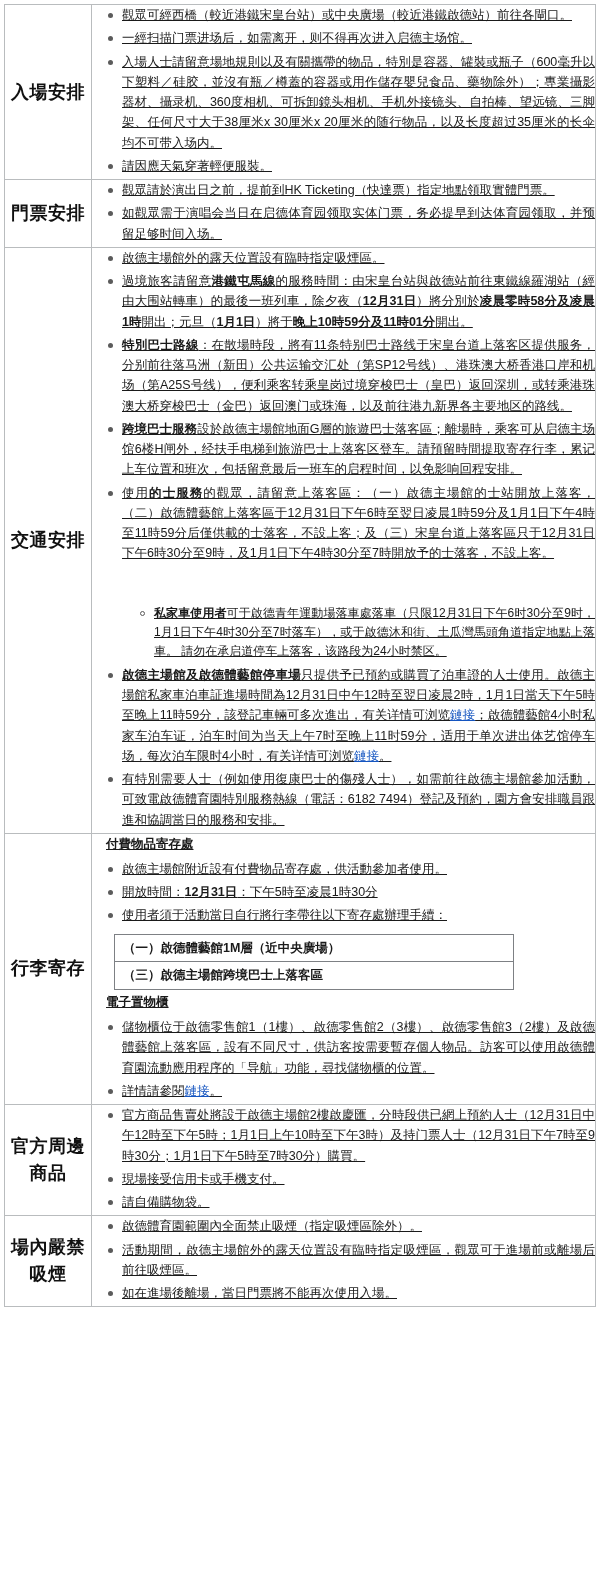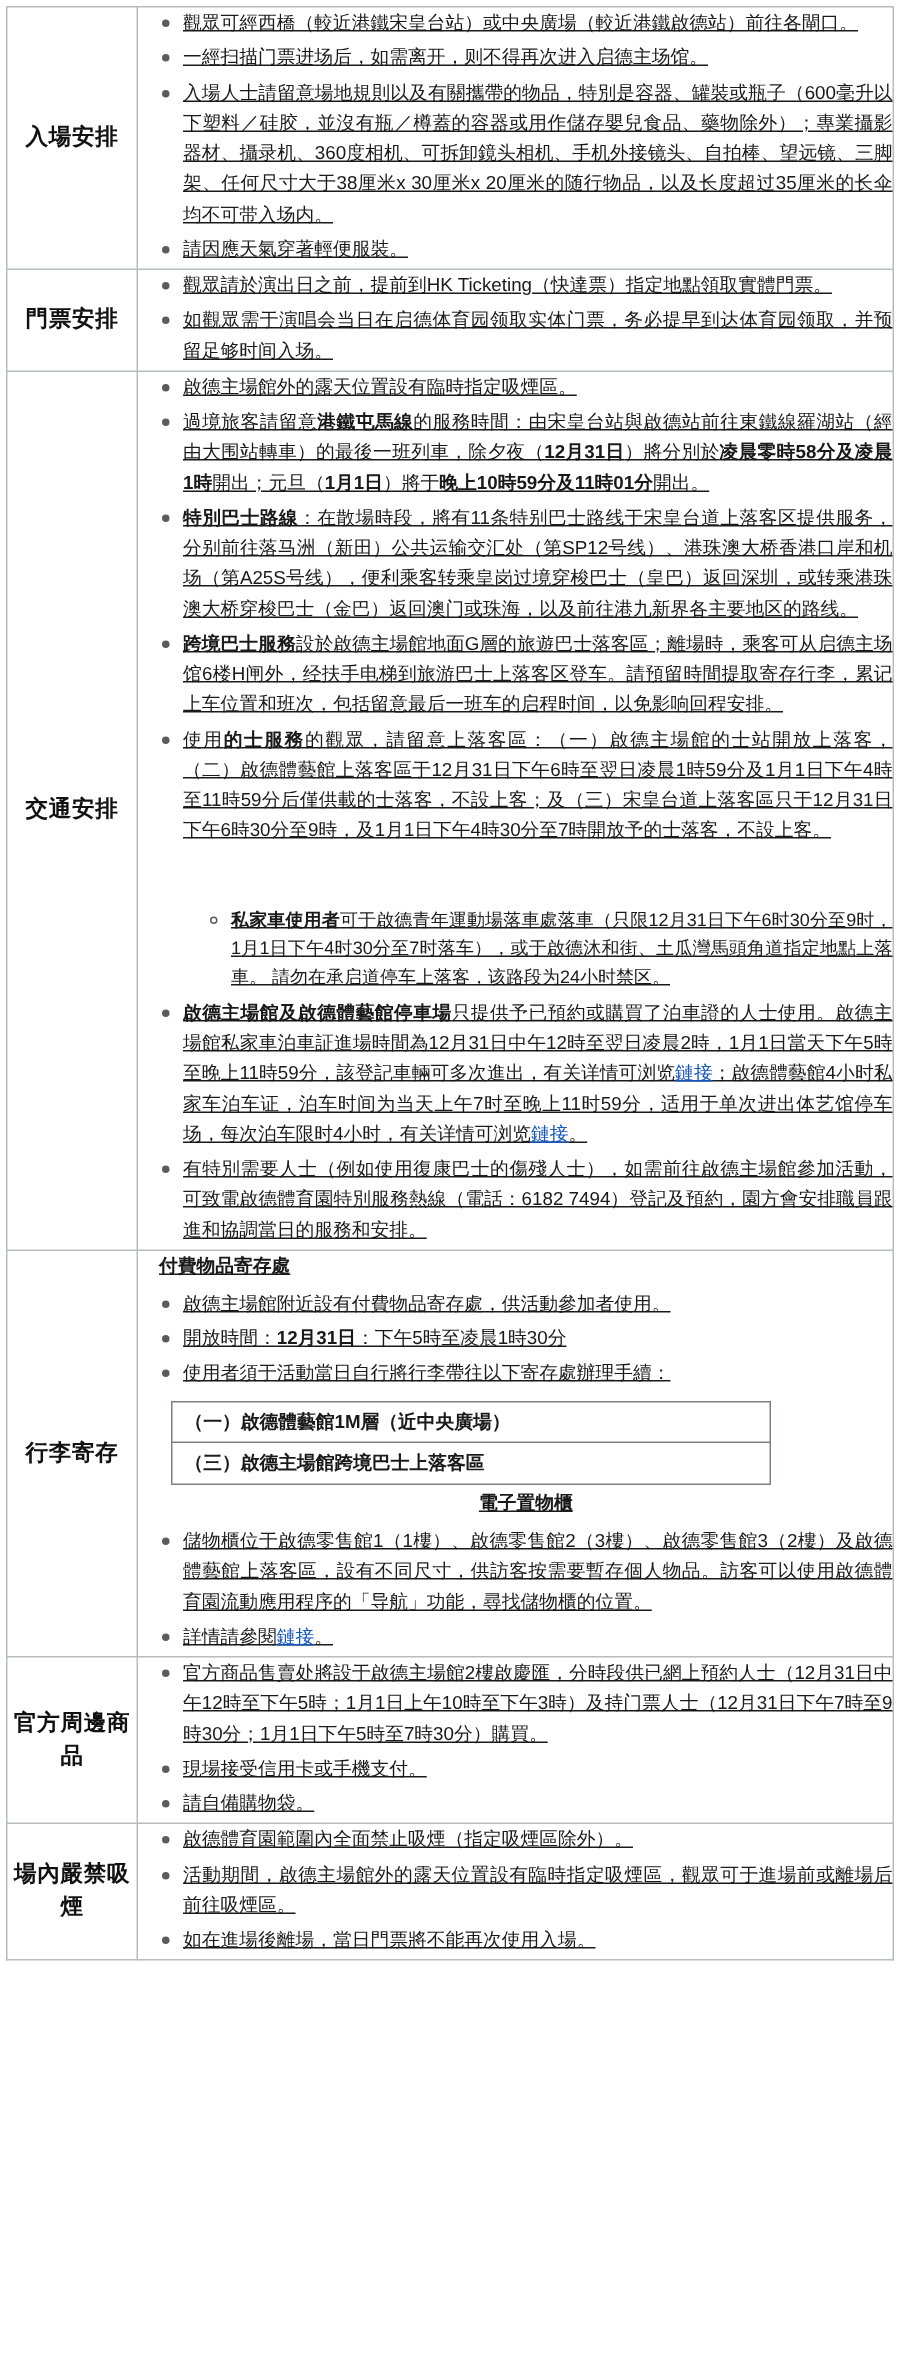--- a/index.html
+++ b/index.html
@@ -25,21 +25,21 @@
   }
   table.info > tbody > tr > td {
     border: 1px solid #b9bcbe;
     vertical-align: middle;
     padding: 0;
   }
   td.label {
     width: 86px;
     text-align: center;
     font-weight: bold;
-    font-size: 15px;
+    font-size: 18px;
     line-height: 1.5;
     color: #111;
     letter-spacing: 0.5px;
     padding: 4px 2px;
   }
   td.content {
     padding: 8px 10px 10px 4px;
     vertical-align: top;
   }
   ul.bullets {
@@ -100,21 +100,20 @@
     cursor: pointer;
   }
   .sect-head {
     font-size: 12.5px;
     font-weight: bold;
     text-decoration: underline;
     margin: 2px 0 6px 14px;
     display: block;
   }
   .sect-head.second {
-    text-align: center;
   }
   table.inner {
     border-collapse: collapse;
     table-layout: auto;
     margin: 8px 0 4px 22px;
     width: 400px;
   }
   table.inner td {
     border: 1px solid #7d8084;
     font-size: 12.5px;

